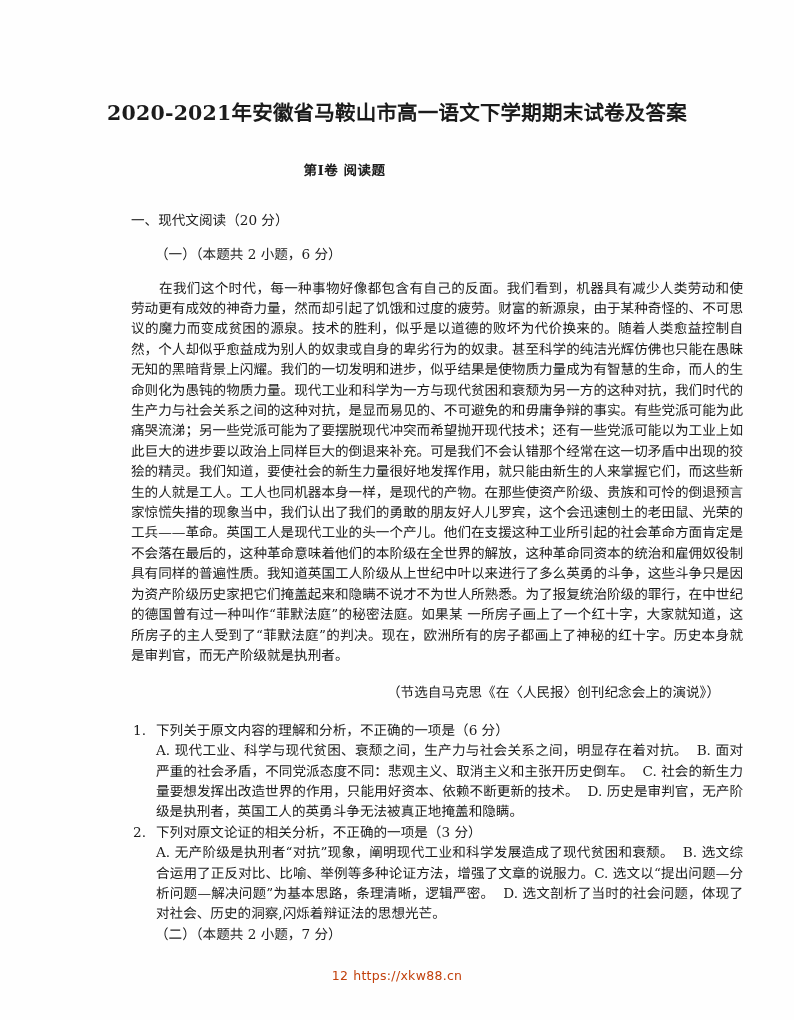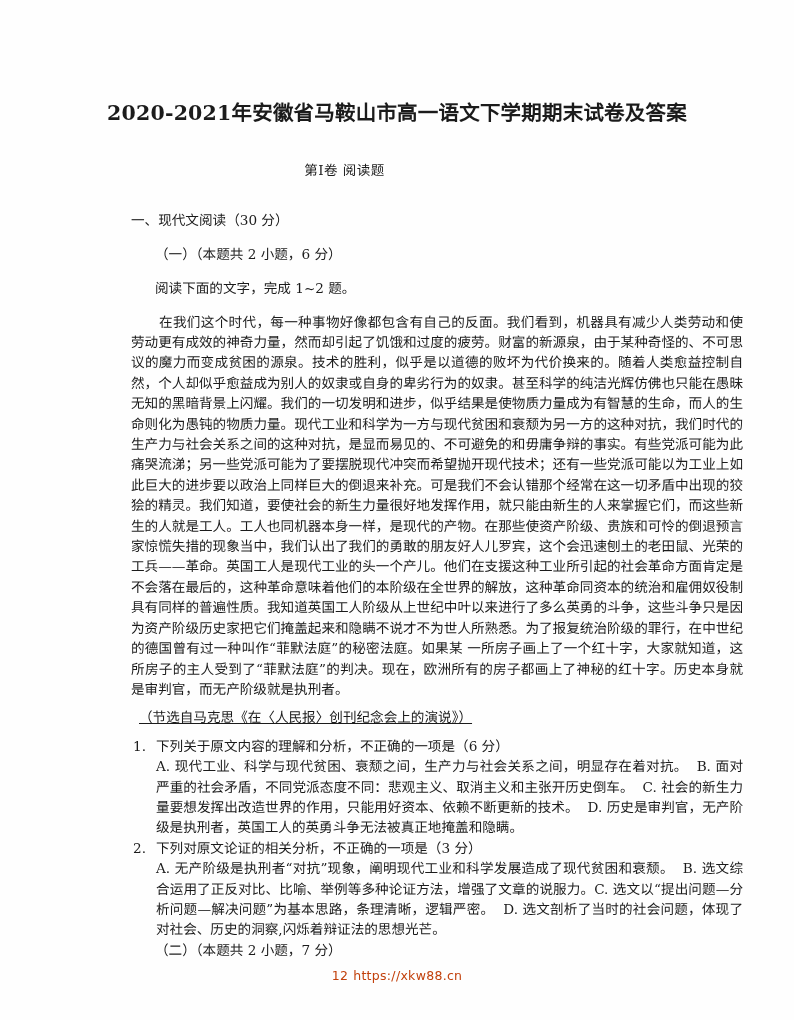--- a/index.html
+++ b/index.html
@@ -41,20 +41,21 @@
 
   
   .section-banner {
     position: absolute;
     top: 159px;
     left: 0;
     width: 689px;
     text-align: center;
     font-size: 13.5px;
     letter-spacing: 0.5px;
+    font-weight: bold;
   }
 
   
   .body-block {
     position: absolute;
     top: 196px;
     left: 131px;
     width: 612px;
     font-size: 13.6px;
     line-height: 20.4px;
@@ -66,24 +67,23 @@
     text-indent: 0;
   }
   .line-sub {
     text-indent: 24px;
   }
   .para {
     text-indent: 28px;
     margin: 0;
   }
   .cite {
-    text-align: left;
+    text-align: right;
     padding-right: 6px;
-    margin: 8px;
-    text-decoration: underline;
+    margin: 17px;
   }
 
   
   .qitem {
     position: relative;
     padding-left: 25px;
     margin: 0;
     text-align: justify;
     text-justify: inter-ideograph;
   }
@@ -121,25 +121,24 @@
 <body>
 
 <div class="page">
 
   <div class="doc-title">2020-2021年安徽省马鞍山市高一语文下学期期末试卷及答案</div>
 
   <div class="section-banner">第Ⅰ卷 阅读题</div>
 
   <div class="body-block">
 
-    <p class="line-head">一、现代文阅读（30 分）</p>
+    <p class="line-head">一、现代文阅读（20 分）</p>
 
     <p class="line-sub">（一）（本题共 2 小题，6 分）</p>
 
-    <p class="line-sub">阅读下面的文字，完成 1~2 题。</p>
 
     <p class="para">在我们这个时代，每一种事物好像都包含有自己的反面。我们看到，机器具有减少人类劳动和使劳动更有成效的神奇力量，然而却引起了饥饿和过度的疲劳。财富的新源泉，由于某种奇怪的、不可思议的魔力而变成贫困的源泉。技术的胜利，似乎是以道德的败坏为代价换来的。随着人类愈益控制自然，个人却似乎愈益成为别人的奴隶或自身的卑劣行为的奴隶。甚至科学的纯洁光辉仿佛也只能在愚昧无知的黑暗背景上闪耀。我们的一切发明和进步，似乎结果是使物质力量成为有智慧的生命，而人的生命则化为愚钝的物质力量。现代工业和科学为一方与现代贫困和衰颓为另一方的这种对抗，我们时代的生产力与社会关系之间的这种对抗，是显而易见的、不可避免的和毋庸争辩的事实。有些党派可能为此痛哭流涕；另一些党派可能为了要摆脱现代冲突而希望抛开现代技术；还有一些党派可能以为工业上如此巨大的进步要以政治上同样巨大的倒退来补充。可是我们不会认错那个经常在这一切矛盾中出现的狡狯的精灵。我们知道，要使社会的新生力量很好地发挥作用，就只能由新生的人来掌握它们，而这些新生的人就是工人。工人也同机器本身一样，是现代的产物。在那些使资产阶级、贵族和可怜的倒退预言家惊慌失措的现象当中，我们认出了我们的勇敢的朋友好人儿罗宾，这个会迅速刨土的老田鼠、光荣的工兵——革命。英国工人是现代工业的头一个产儿。他们在支援这种工业所引起的社会革命方面肯定是不会落在最后的，这种革命意味着他们的本阶级在全世界的解放，这种革命同资本的统治和雇佣奴役制具有同样的普遍性质。我知道英国工人阶级从上世纪中叶以来进行了多么英勇的斗争，这些斗争只是因为资产阶级历史家把它们掩盖起来和隐瞒不说才不为世人所熟悉。为了报复统治阶级的罪行，在中世纪的德国曾有过一种叫作“菲默法庭”的秘密法庭。如果某 一所房子画上了一个红十字，大家就知道，这所房子的主人受到了“菲默法庭”的判决。现在，欧洲所有的房子都画上了神秘的红十字。历史本身就是审判官，而无产阶级就是执刑者。</p>
 
     <p class="cite">（节选自马克思《在〈人民报〉创刊纪念会上的演说》）</p>
 
     <div class="qitem">
       <span class="qnum">1.</span>
       <span>下列关于原文内容的理解和分析，不正确的一项是（6 分）</span>
       <br>
       <span>A. 现代工业、科学与现代贫困、衰颓之间，生产力与社会关系之间，明显存在着对抗。</span><span class="opt-gap"></span><span>B. 面对严重的社会矛盾，不同党派态度不同：悲观主义、取消主义和主张开历史倒车。</span><span class="opt-gap"></span><span>C. 社会的新生力量要想发挥出改造世界的作用，只能用好资本、依赖不断更新的技术。</span><span class="opt-gap"></span><span>D. 历史是审判官，无产阶级是执刑者，英国工人的英勇斗争无法被真正地掩盖和隐瞒。</span>

